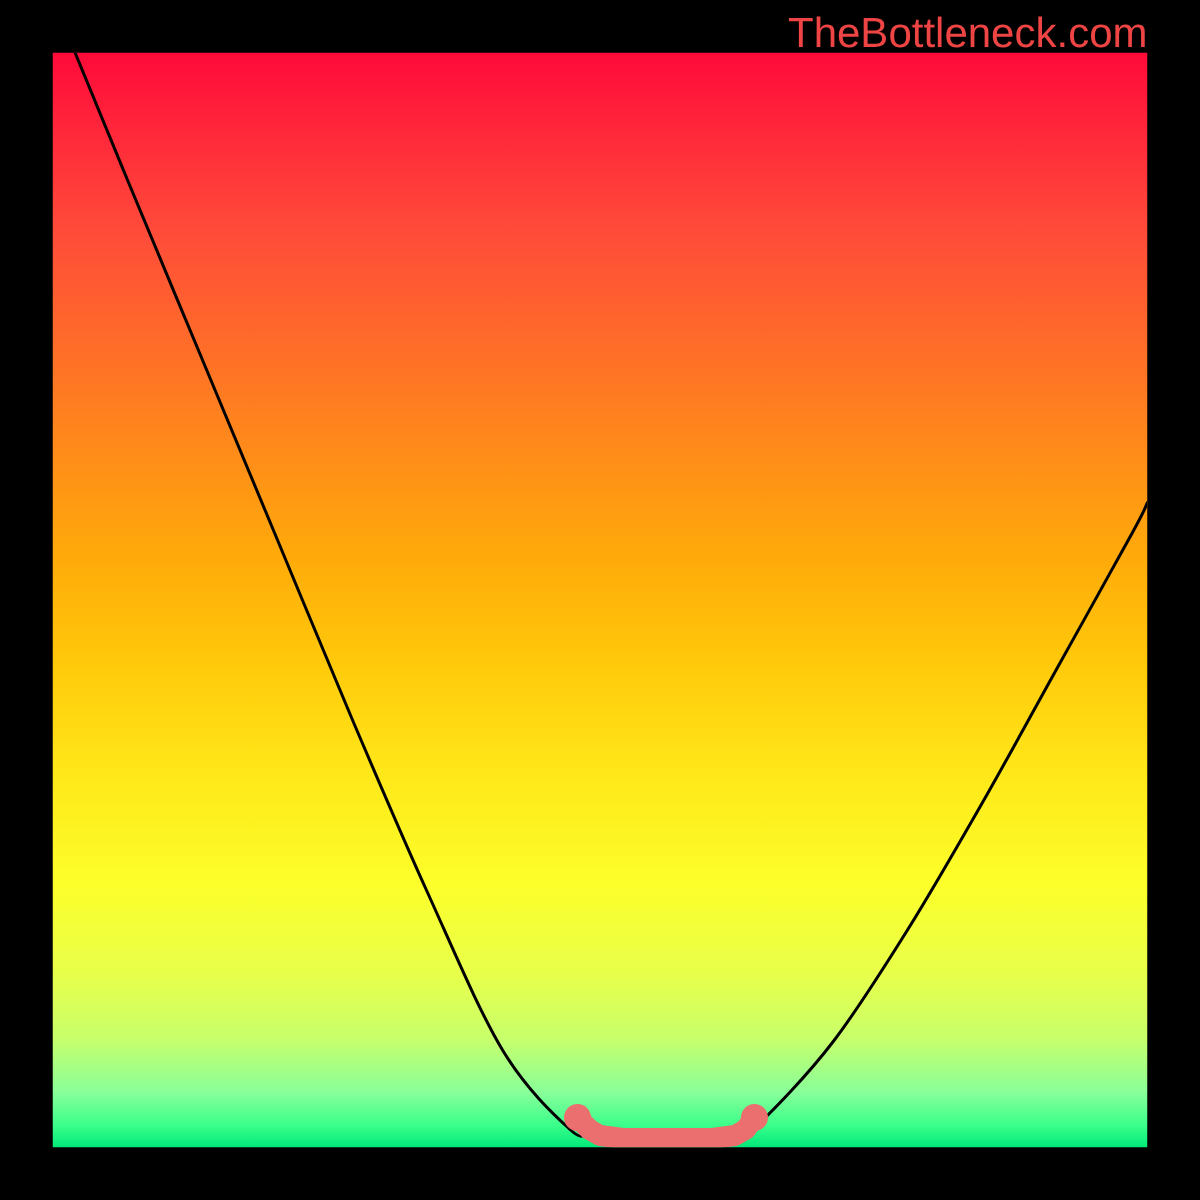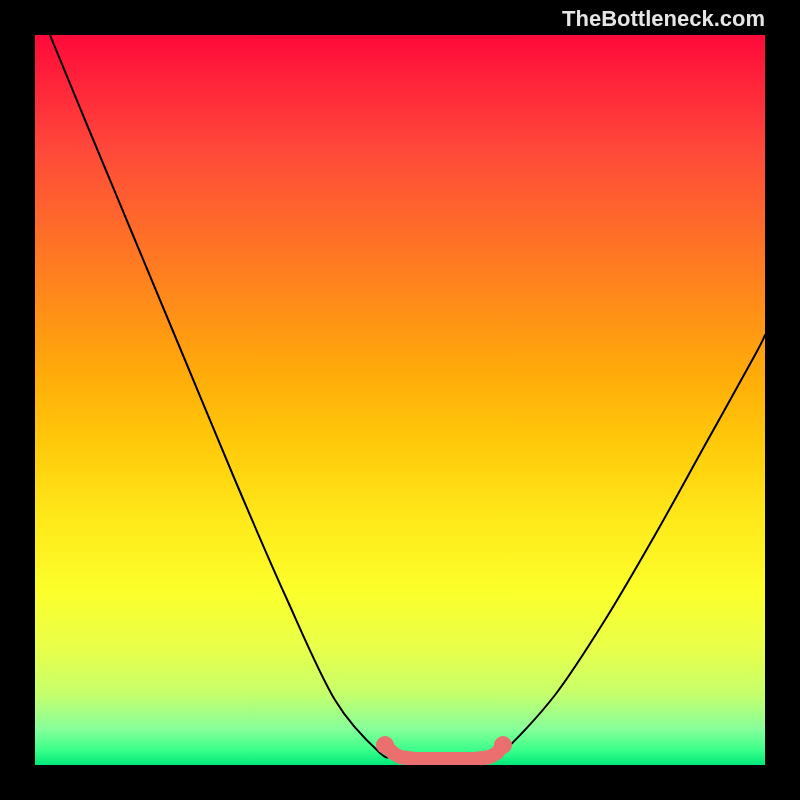--- a/index.html
+++ b/index.html
@@ -45,23 +45,23 @@
     #c8ff6a 90%,
     #88ff9a 95%,
     #3aff8a 98%,
     #00e97a 100%
   );
 }
 .watermark {
   position: absolute;
   top: 6px;
   right: 35px;
-  color: #e5e5e5;
-  font-size: 22px;
-  font-weight: 700;
+  color: #ef4444;
+  font-size: 28px;
+  font-weight: 400;
 }
 svg.curve {
   position: absolute;
   top: 0;
   left: 0;
   width: 100%;
   height: 100%;
 }
 </style>
 </head>

